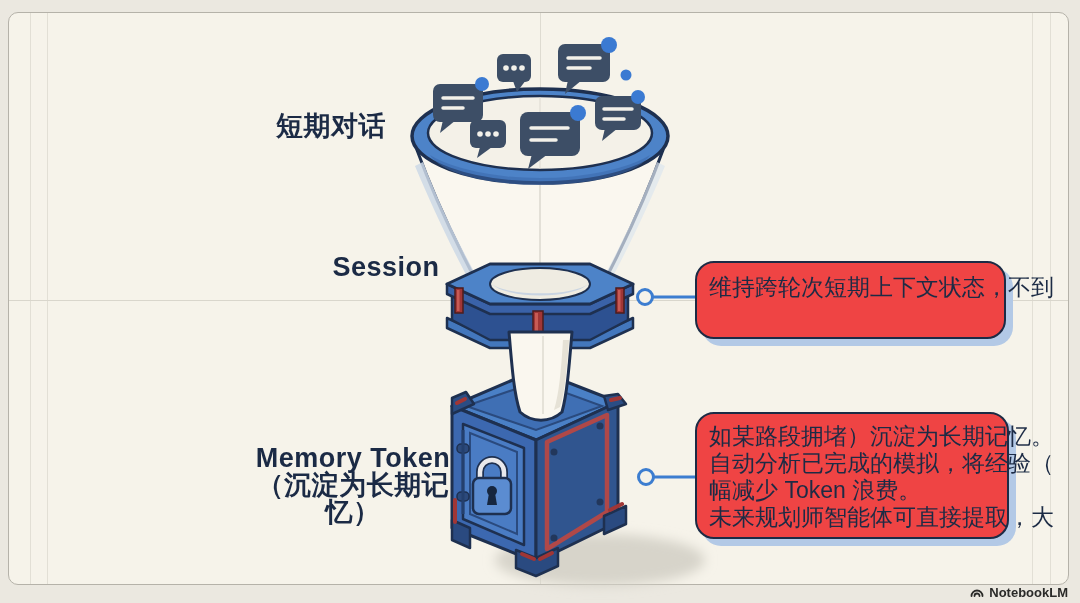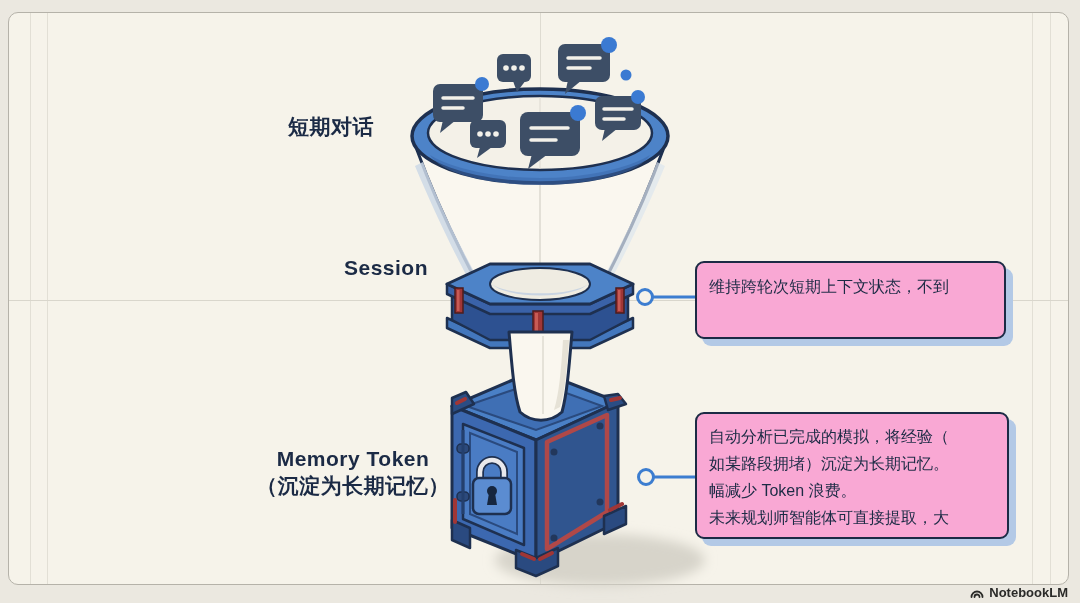--- a/index.html
+++ b/index.html
@@ -11,35 +11,35 @@
   }
   .card{
     position:absolute;left:8px;top:12px;width:1061px;height:573px;
     background:#f6f3ea;border:1.5px solid #b5b2a9;border-radius:10px;
     box-sizing:border-box;
   }
   .gridline-v{position:absolute;top:13px;height:571px;width:1px;background:#e2dfd5;}
   .gridline-h{position:absolute;left:9px;width:1059px;height:1px;background:#d9d6cc;}
   .diagram-svg{position:absolute;left:0;top:0;}
   .label{
-    position:absolute;text-align:center;font-weight:700;font-size:21px;
+    position:absolute;text-align:center;font-weight:700;font-size:27px;
     line-height:27px;color:#1b2a45;letter-spacing:.5px;
   }
   .callout{
-    position:absolute;background:#f9a8d4;border:2.5px solid #1c2b45;border-radius:9px;
+    position:absolute;background:#ef4444;border:2.5px solid #1c2b45;border-radius:19px;
     box-shadow:7px 7px 0 #b3c9e6;box-sizing:border-box;
-    font-size:16px;color:#1c2b45;
+    font-size:23px;color:#1c2b45;
   }
   .callout .ln{white-space:nowrap;}
   #callout-session{left:695px;top:261px;width:311px;height:78px;padding:9px 12px;}
   #callout-session .ln{line-height:30px;}
   #callout-memory{left:695px;top:412px;width:314px;height:127px;padding:9px 12px;}
   #callout-memory .ln{line-height:27px;}
   .watermark{
-    position:absolute;right:12px;bottom:3px;display:flex;align-items:center;gap:4px;
+    position:absolute;right:12px;bottom:3px;display:flex;gap:4px;
     font-size:13px;font-weight:700;color:#2a2a28;
   }
 </style>
 </head>
 <body>
 
 <div class="card"></div>
 
 <div class="gridline-v" style="left:30px"></div>
 <div class="gridline-v" style="left:47px"></div>
@@ -207,22 +207,22 @@
 </div>
 <div class="label" style="left:243px;top:445px;width:220px;">
   <div>Memory Token</div>
   <div>（沉淀为长期记忆）</div>
 </div>
 
 <div class="callout" id="callout-session">
   <div class="ln">维持跨轮次短期上下文状态，不到</div>
 </div>
 <div class="callout" id="callout-memory">
+  <div class="ln">如某路段拥堵）沉淀为长期记忆。</div>
   <div class="ln">自动分析已完成的模拟，将经验（</div>
-  <div class="ln">如某路段拥堵）沉淀为长期记忆。</div>
   <div class="ln">幅减少 Token 浪费。</div>
   <div class="ln">未来规划师智能体可直接提取，大</div>
 </div>
 
 <div class="watermark">
   <svg width="16" height="14" viewBox="0 0 16 14">
     <path d="M2.5 11 A5.5 5.5 0 1 1 13.5 11" fill="none" stroke="#2a2a28" stroke-width="1.8" stroke-linecap="round"></path>
     <path d="M5.5 11 A2.5 2.5 0 1 1 10.5 11" fill="none" stroke="#2a2a28" stroke-width="1.8" stroke-linecap="round"></path>
   </svg>
   <span>NotebookLM</span>

